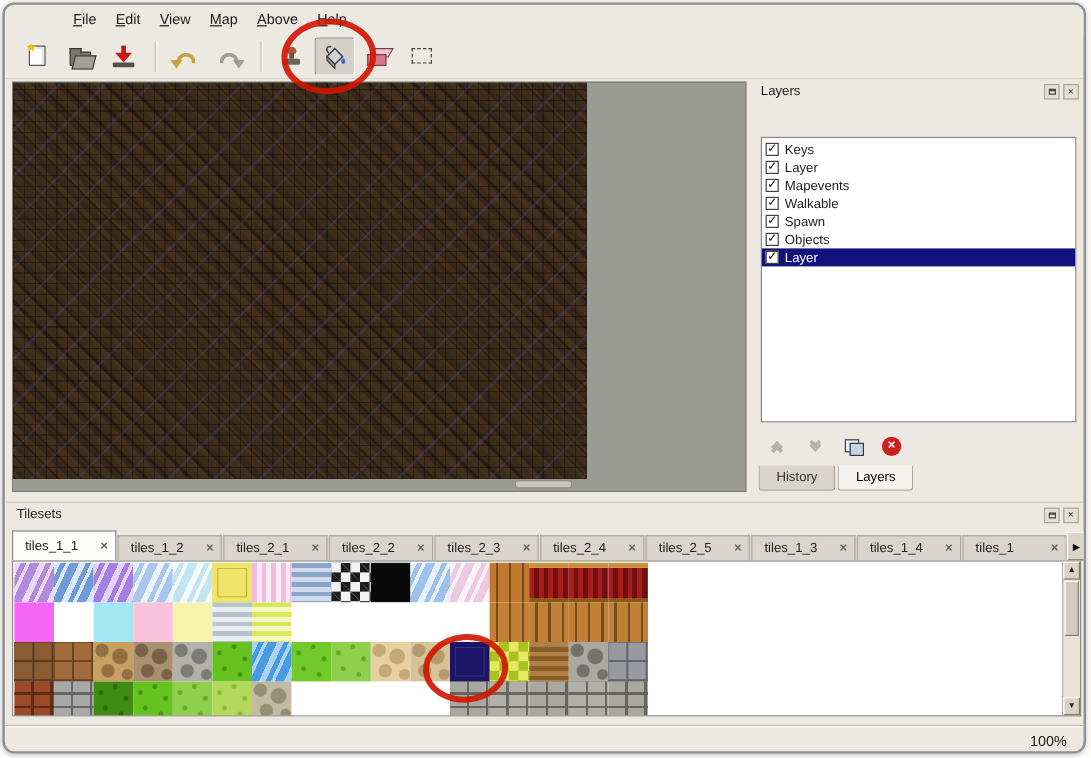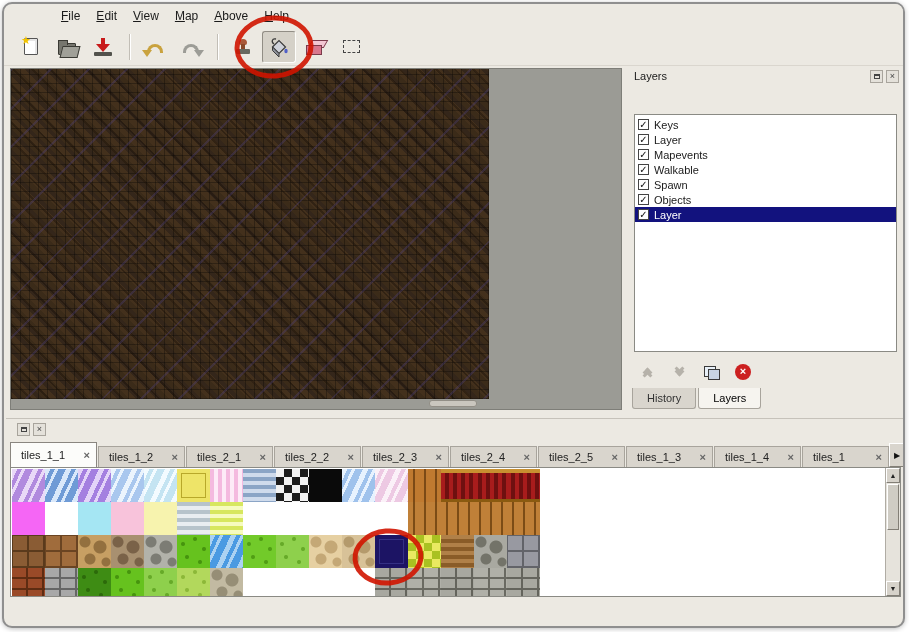--- a/index.html
+++ b/index.html
@@ -316,20 +316,21 @@
       </span>
     </div>
     <div class="dock-tabs">
         <div class="dock-tab">History</div>
         <div class="dock-tab active">Layers</div>
       </div>
   </div>
 
   <div class="tilesets-panel">
     <div class="pane-header">
+      <span class="title">Tilesets</span>
       <span class="panebtn">
           <span class="float-glyph"></span>
         </span>
       <span class="panebtn">×</span>
     </div>
     <div class="ts-tabbar">
         <div class="ts-tab active">
           <span class="ts-label">tiles_1_1</span>
           <span class="ts-close">×</span>
         </div>
@@ -453,19 +454,22 @@
             <span>▲</span>
           </div>
         <div class="sthumb"></div>
         <div class="sbtn bottom">
             <span>▼</span>
           </div>
       </div>
     </div>
   </div>
 
+  <div class="statusbar">
+    <span>100%</span>
+  </div>
 
   <svg class="anno">
     <ellipse cx="270" cy="43" rx="37" ry="29" fill="none" stroke-width="5" opacity="0.9" transform="rotate(-4 270 43)" stroke="#d01400"></ellipse>
     <ellipse cx="384" cy="553" rx="33" ry="26" fill="none" stroke-width="5" opacity="0.9" transform="rotate(-5 384 553)" stroke="#d01400"></ellipse>
   </svg>
 
 </div>
 
 </body></html>

